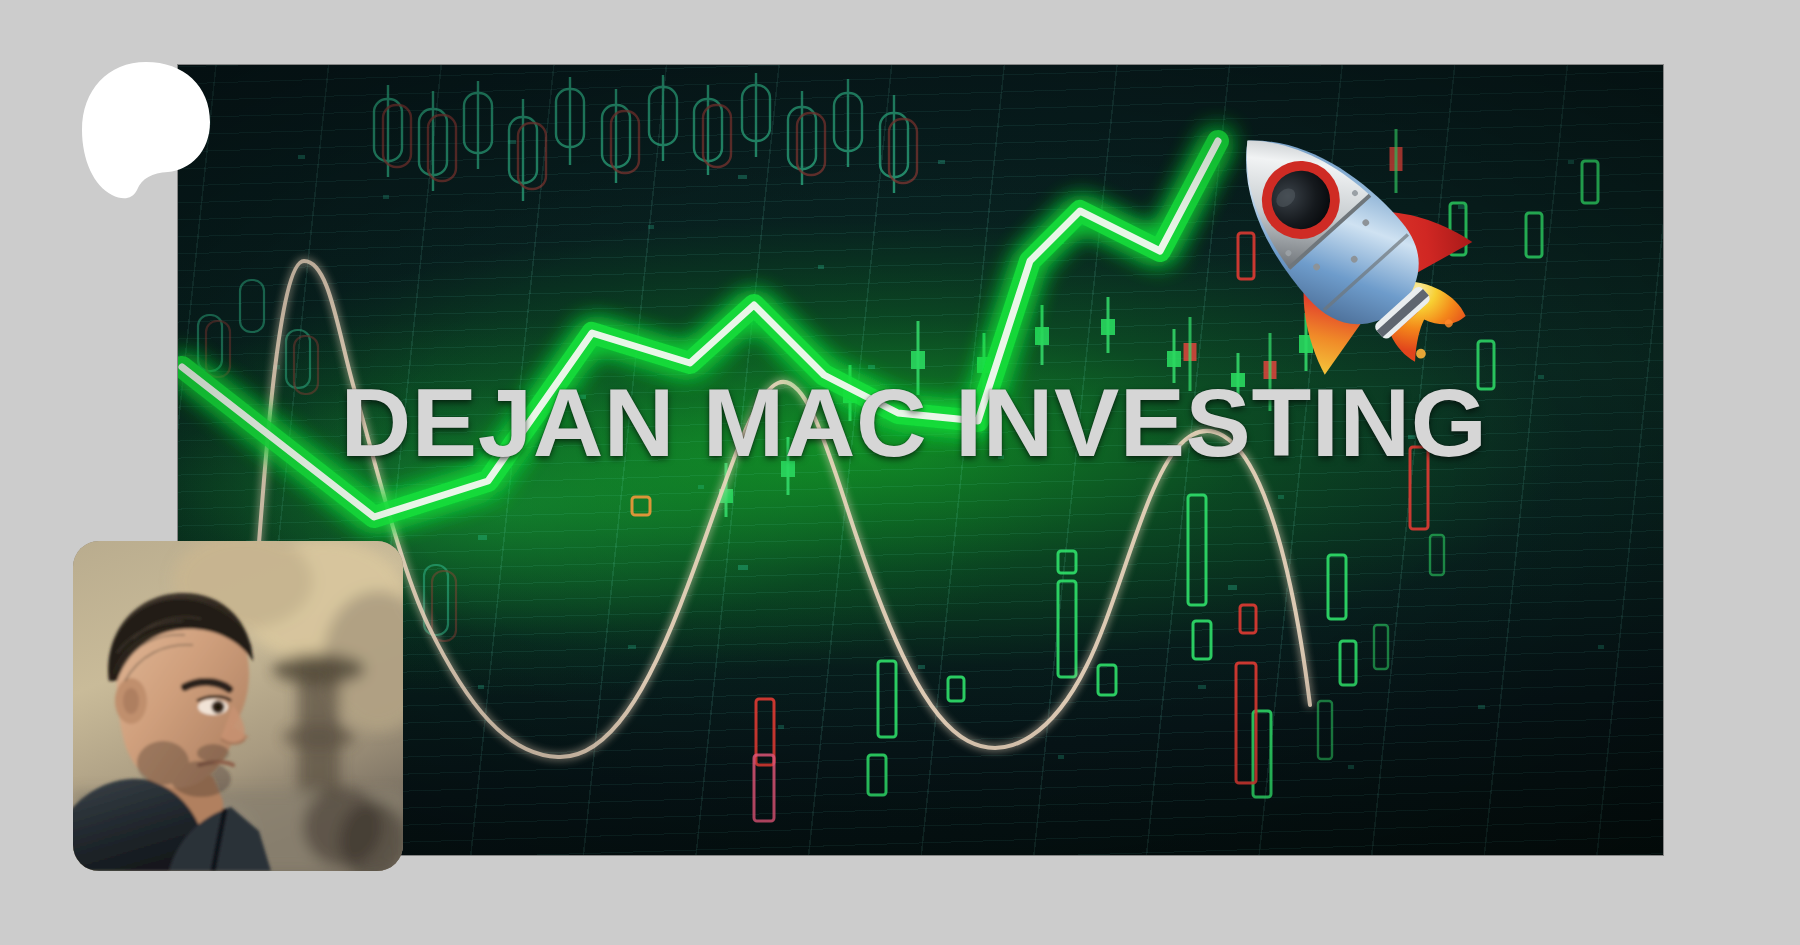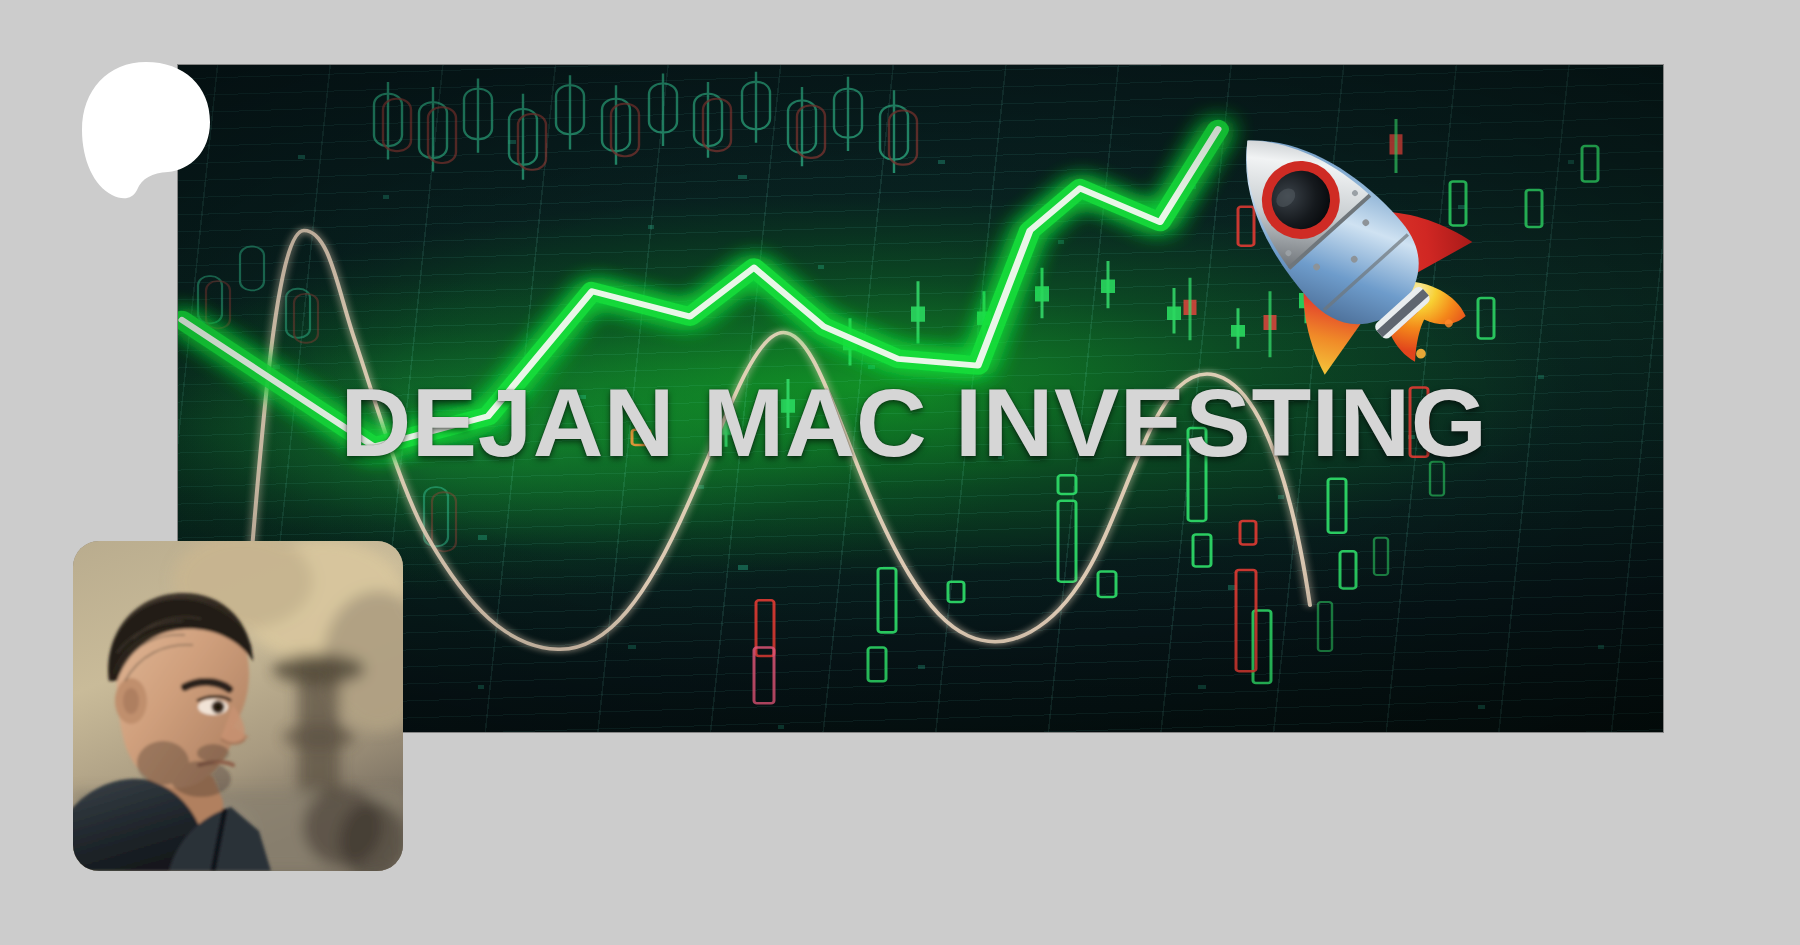--- a/index.html
+++ b/index.html
@@ -21,21 +21,21 @@
     height: 945px;
     background: #cccccc;
   }
 
   
   .banner {
     position: absolute;
     left: 178px;
     top: 65px;
     width: 1485px;
-    height: 667px;
+    height: 790px;
     overflow: hidden;
     background: #0a1c1e;
     box-shadow: 0 0 0 1px rgba(0,0,0,0.35);
   }
 
   
   .bg-base {
     position: absolute;
     inset: 0;
     background:

